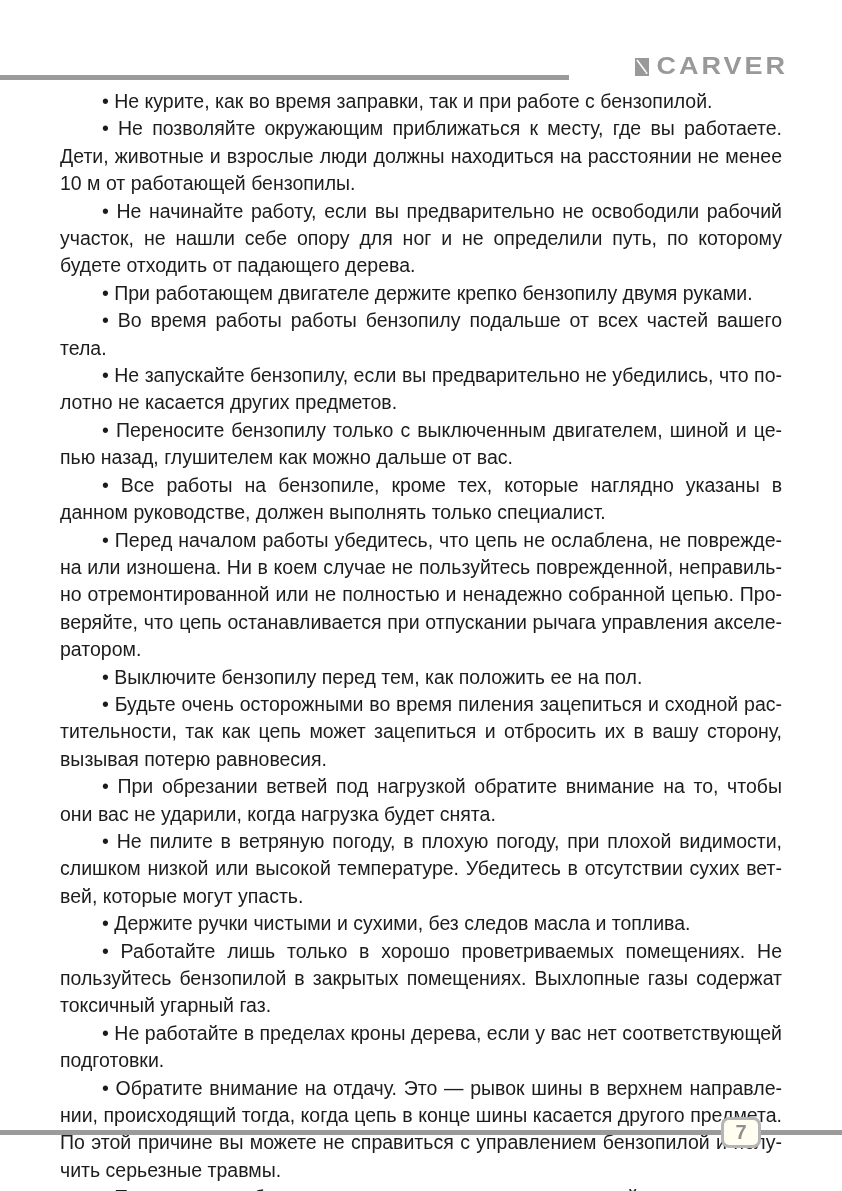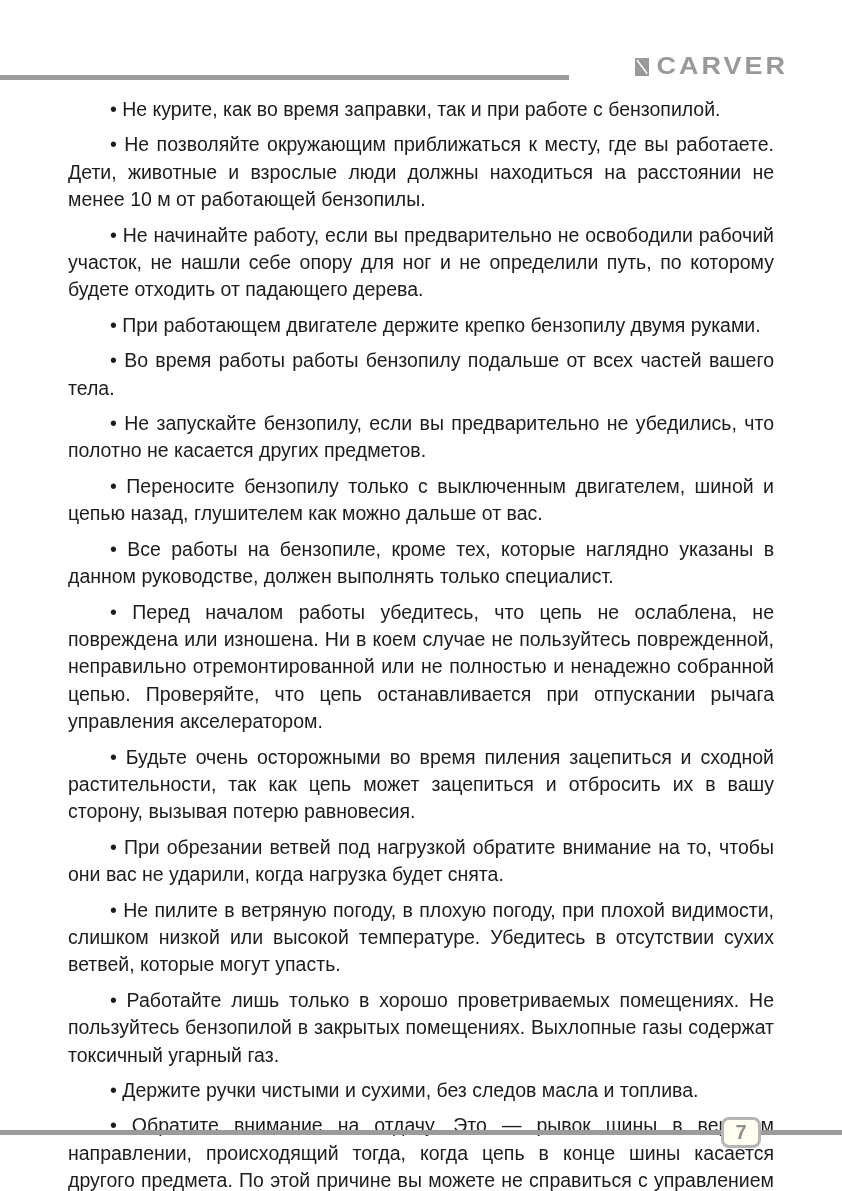--- a/index.html
+++ b/index.html
@@ -43,21 +43,21 @@
   }
 
   
   .page-body {
     position: absolute;
     top: 88px;
     left: 60px;
     right: 60px;
   }
   .para {
-    margin: 8px;
+    margin: 0;
     font-size: 19.5px;
     line-height: 27.4px;
     text-align: justify;
     text-indent: 42px;
   }
 
   
   .footer-rule {
     position: absolute;
     left: 0; right: 0;
@@ -101,25 +101,27 @@
 <div class="page-body">
     <p class="para">• Не курите, как во время заправки, так и при работе с бензопилой.</p>
     <p class="para">• Не позволяйте окружающим приближаться к месту, где вы работаете. Дети, животные и взрослые люди должны находиться на расстоянии не менее 10 м от работающей бензопилы.</p>
     <p class="para">• Не начинайте работу, если вы предварительно не освободили рабочий участок, не нашли себе опору для ног и не определили путь, по которому буде­те отходить от падающего дерева.</p>
     <p class="para">• При работающем двигателе держите крепко бензопилу двумя руками.</p>
     <p class="para">• Во время работы работы бензопилу подальше от всех частей вашего тела.</p>
     <p class="para">• Не запускайте бензопилу, если вы предварительно не убедились, что по­лотно не касается других предметов.</p>
     <p class="para">• Переносите бензопилу только с выключенным двигателем, шиной и це­пью назад, глушителем как можно дальше от вас.</p>
     <p class="para">• Все работы на бензопиле, кроме тех, которые наглядно указаны в данном руководстве, должен выполнять только специалист.</p>
     <p class="para">• Перед началом работы убедитесь, что цепь не ослаблена, не поврежде­на или изношена. Ни в коем случае не пользуйтесь поврежденной, неправиль­но отремонтированной или не полностью и ненадежно собранной цепью. Про­веряйте, что цепь останавливается при отпускании рычага управления акселе­ратором.</p>
+    <p class="para">• Выключите бензопилу перед тем, как положить ее на пол.</p>
     <p class="para">• Будьте очень осторожными во время пиления зацепиться и сходной рас­тительности, так как цепь может зацепиться и отбросить их в вашу сторону, вы­зывая потерю равновесия.</p>
     <p class="para">• При обрезании ветвей под нагрузкой обратите внимание на то, чтобы они вас не ударили, когда нагрузка будет снята.</p>
     <p class="para">• Не пилите в ветряную погоду, в плохую погоду, при плохой видимости, слишком низкой или высокой температуре. Убедитесь в отсутствии сухих вет­вей, которые могут упасть.</p>
+    <p class="para">• Держите ручки чистыми и сухими, без следов масла и топлива.</p>
     <p class="para">• Работайте лишь только в хорошо проветриваемых помещениях. Не поль­зуйтесь бензопилой в закрытых помещениях. Выхлопные газы содержат ток­сичный угарный газ.</p>
-    <p class="para">• Держите ручки чистыми и сухими, без следов масла и топлива.</p>
+    <p class="para">• Не работайте в пределах кроны дерева, если у вас нет соответствующей подготовки.</p>
     <p class="para">• Обратите внимание на отдачу. Это — рывок шины в верхнем направле­нии, происходящий тогда, когда цепь в конце шины касается другого предмета. По этой причине вы можете не справиться с управлением бензопилой и полу­чить серьезные травмы.</p>
     <p class="para">• При перевозке бензопилы наденьте на цепь пластиковый чехол.</p>
   </div>
 
 <div class="footer-rule"></div>
 <div class="page-badge">
   <span>7</span>
 </div>
 
 </body></html>

